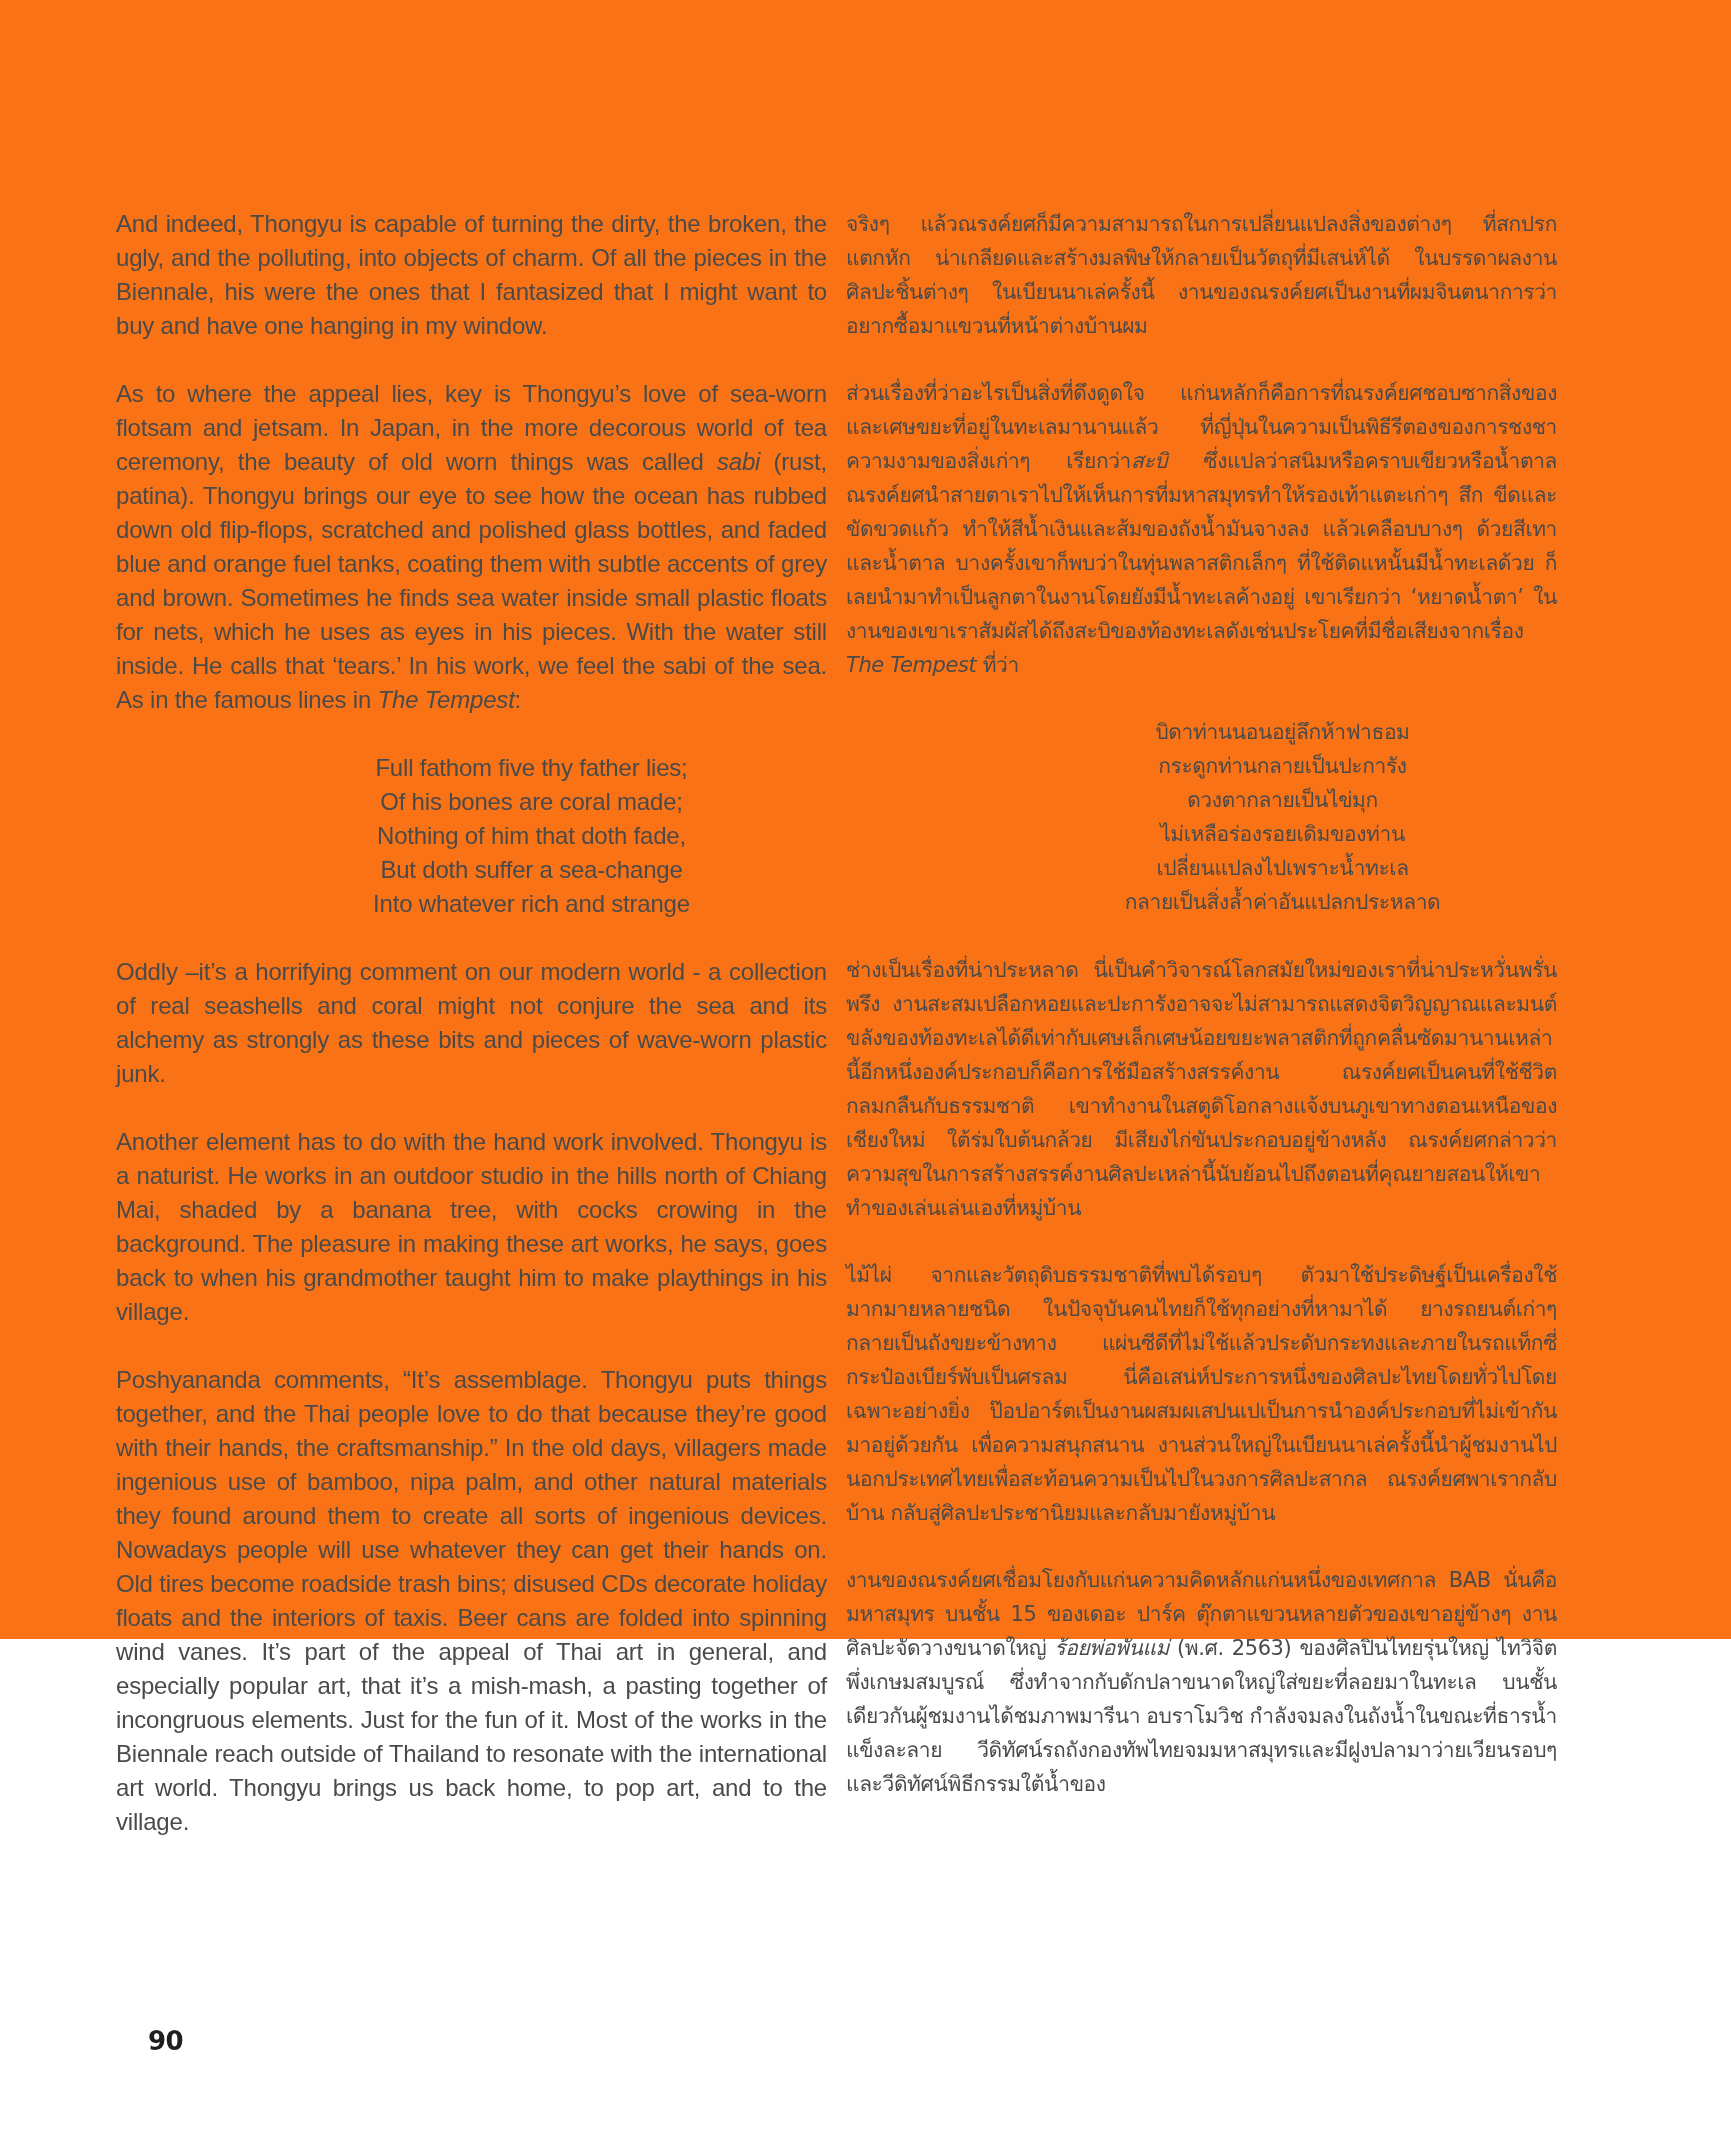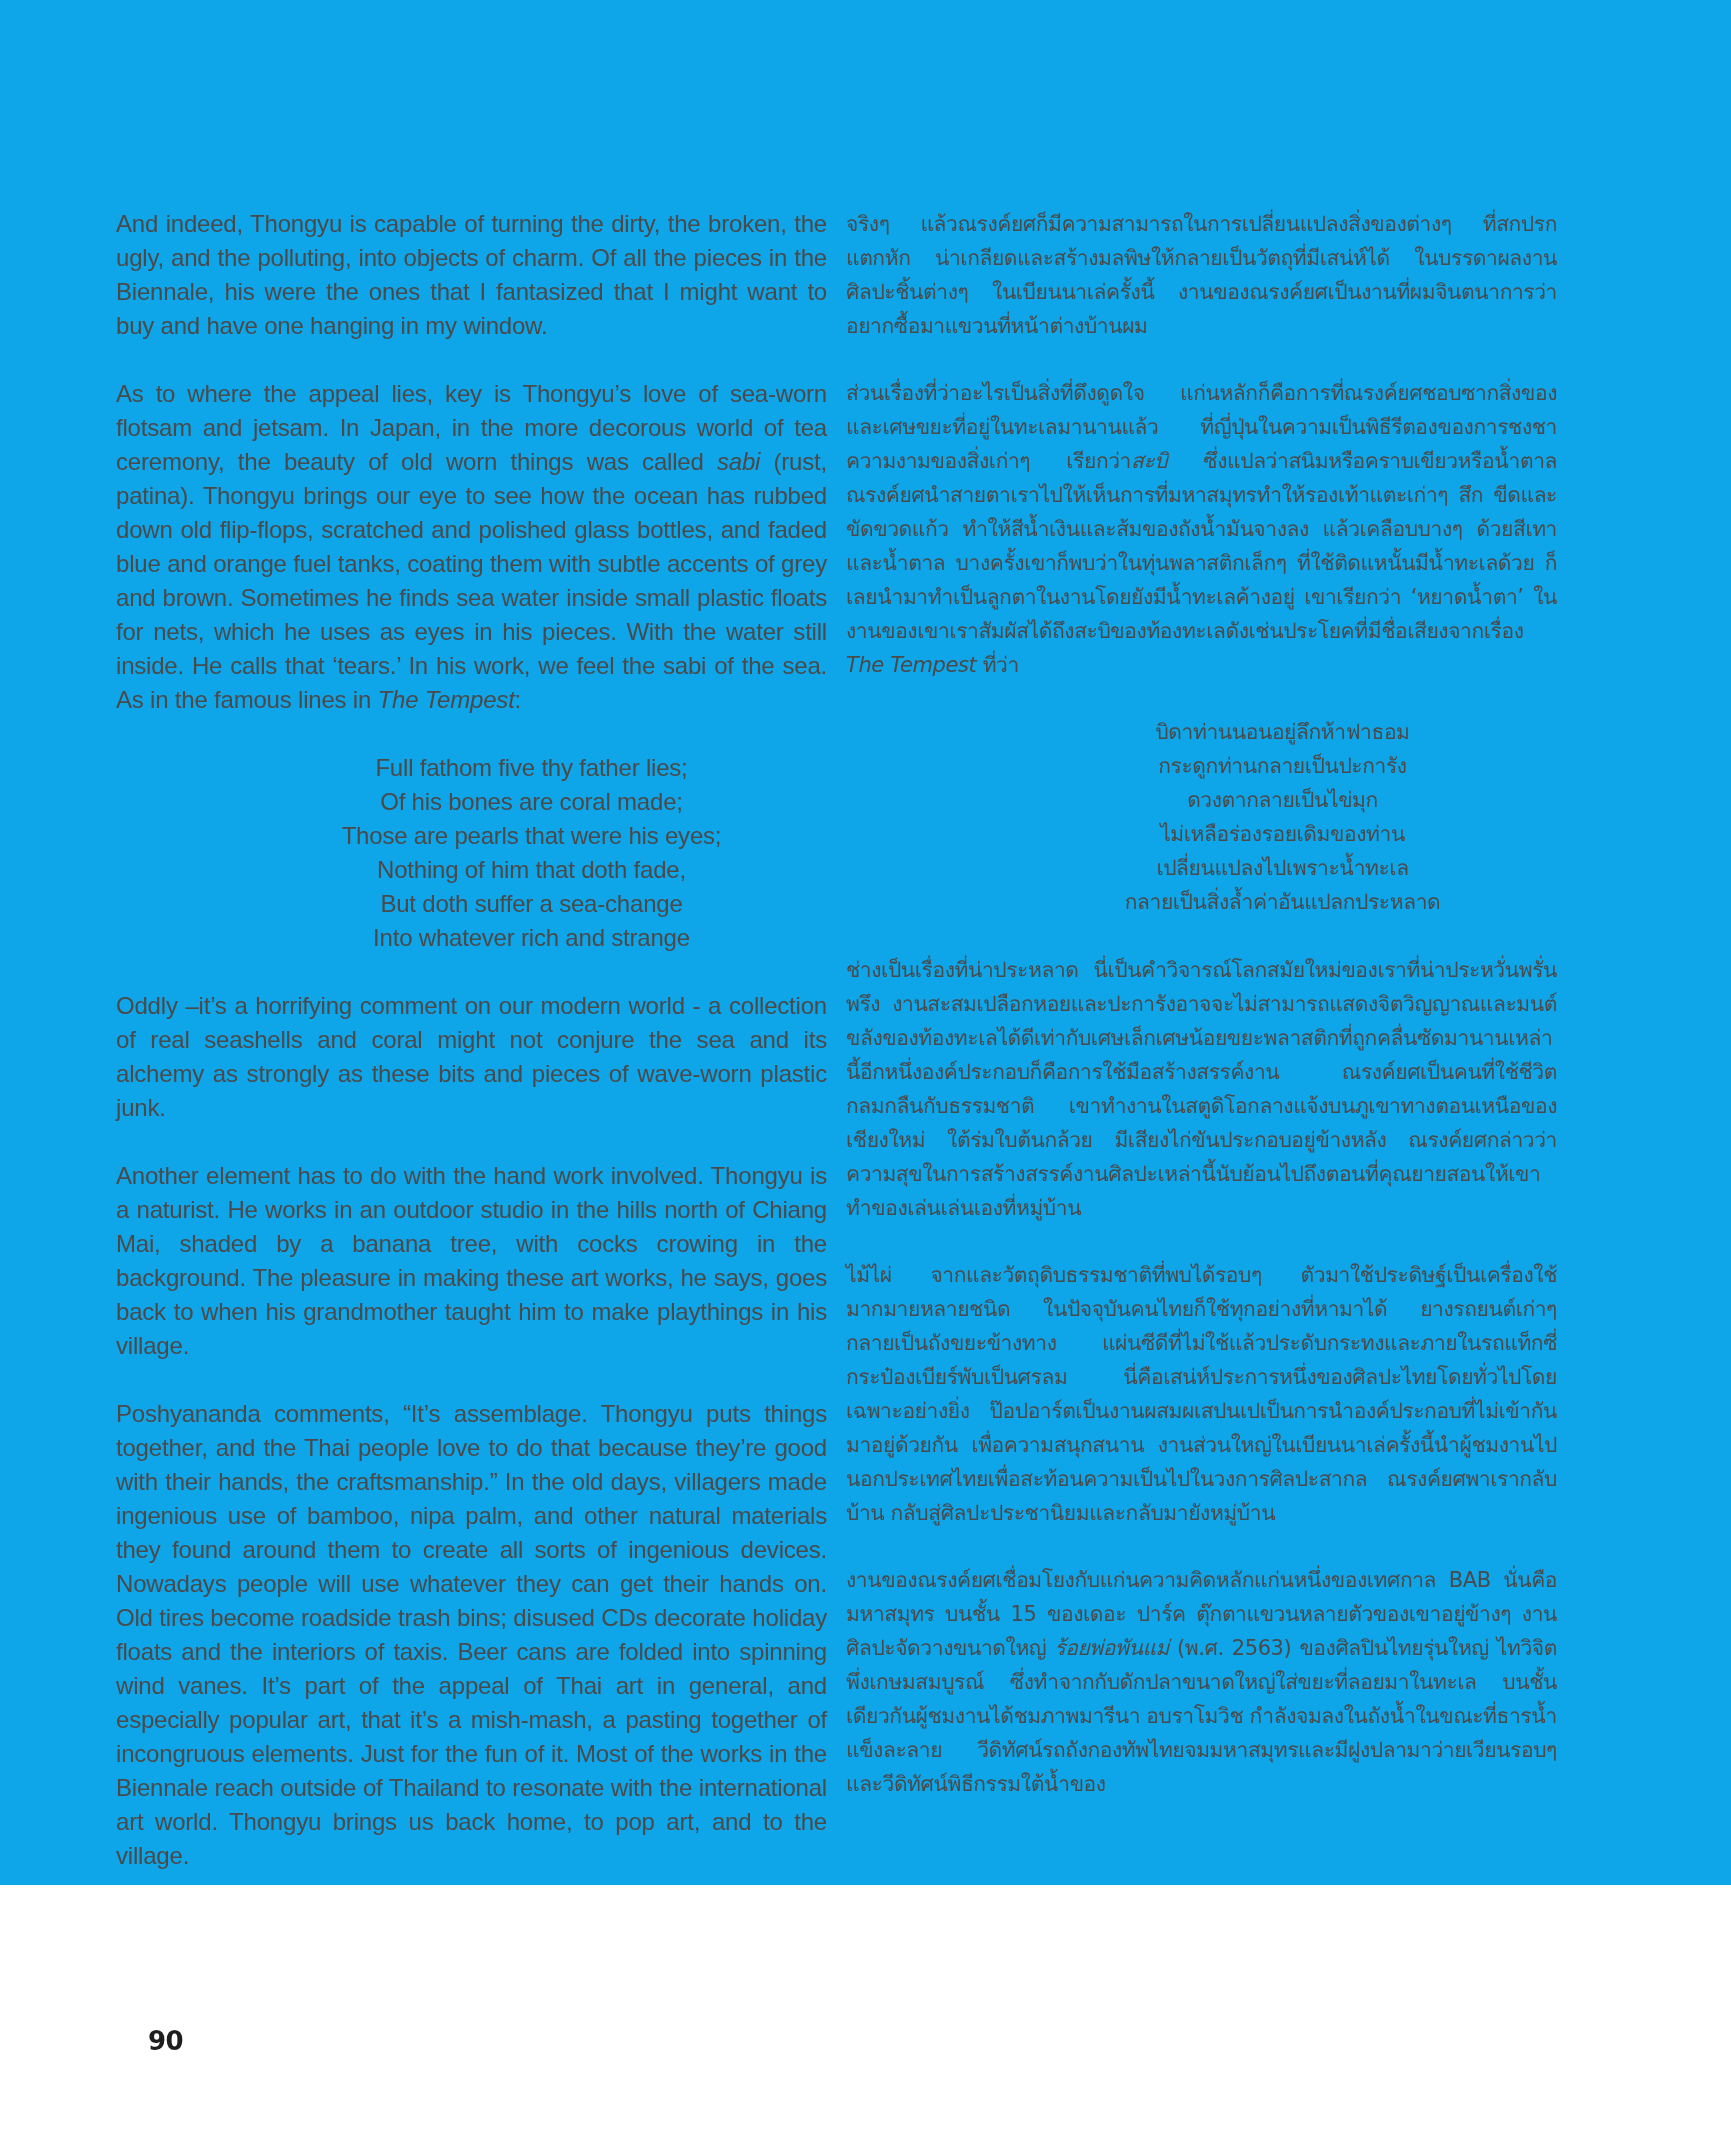--- a/index.html
+++ b/index.html
@@ -1,17 +1,17 @@
 <!DOCTYPE html>
 <html style="font-size:10.8px"><head>
 <meta charset="utf-8">
 <style>
   html, body { margin: 0; padding: 0; background: #ffffff; }
   body { width: 1731px; height: 2151px; position: relative; overflow: hidden; }
-  .page { position: absolute; left: 0; top: 0; width: 1731px; height: 1885px; background: #0ea5e9; }
+  .page { position: absolute; left: 0; top: 0; width: 1731px; height: 1639px; background: #f97316; }
 
   .col { position: absolute; top: 207px; color: #4a4a4a; }
   .col-en {
     left: 116px; width: 711px;
     font-family: "Liberation Sans", sans-serif;
     font-size: 24px; line-height: 34px;
     text-align: justify; letter-spacing: -0.2px;
   }
   .col-th {
     left: 846px; width: 711px;
@@ -37,21 +37,20 @@
 <body>
 
 <div class="page">
 
   <div class="col col-en">
     <p class="para">And indeed, Thongyu is capable of turning the dirty, the broken, the ugly, and the polluting, into objects of charm. Of all the pieces in the Biennale, his were the ones that I fantasized that I might want to buy and have one hanging in my window.</p>
     <p class="para"><span>As to where the appeal lies, key is Thongyu’s love of sea-worn flotsam and jetsam. In Japan, in the more decorous world of tea ceremony, the beauty of old worn things was called </span><em>sabi</em><span> (rust, patina). Thongyu brings our eye to see how the ocean has rubbed down old flip-flops, scratched and polished glass bottles, and faded blue and orange fuel tanks, coating them with subtle accents of grey and brown. Sometimes he finds sea water inside small plastic floats for nets, which he uses as eyes in his pieces. With the water still inside. He calls that ‘tears.’ In his work, we feel the sabi of the sea. As in the famous lines in </span><em>The Tempest</em><span>:</span></p>
     <div class="verse">
       <span class="verse-line">Full fathom five thy father lies;</span>
       <span class="verse-line">Of his bones are coral made;</span>
-      <span class="verse-line">Those are pearls that were his eyes;</span>
       <span class="verse-line">Nothing of him that doth fade,</span>
       <span class="verse-line">But doth suffer a sea-change</span>
       <span class="verse-line">Into whatever rich and strange</span>
     </div>
     <p class="para">Oddly –it’s a horrifying comment on our modern world - a collection of real seashells and coral might not conjure the sea and its alchemy as strongly as these bits and pieces of wave-worn plastic junk.</p>
     <p class="para">Another element has to do with the hand work involved. Thongyu is a naturist. He works in an outdoor studio in the hills north of Chiang Mai, shaded by a banana tree, with cocks crowing in the background. The pleasure in making these art works, he says, goes back to when his grandmother taught him to make playthings in his village.</p>
     <p class="para">Poshyananda comments, “It’s assemblage. Thongyu puts things together, and the Thai people love to do that because they’re good with their hands, the craftsmanship.” In the old days, villagers made ingenious use of bamboo, nipa palm, and other natural materials they found around them to create all sorts of ingenious devices. Nowadays people will use whatever they can get their hands on. Old tires become roadside trash bins; disused CDs decorate holiday floats and the interiors of taxis. Beer cans are folded into spinning wind vanes. It’s part of the appeal of Thai art in general, and especially popular art, that it’s a mish-mash, a pasting together of incongruous elements. Just for the fun of it. Most of the works in the Biennale reach outside of Thailand to resonate with the international art world. Thongyu brings us back home, to pop art, and to the village.</p>
   </div>
 
   <div class="col col-th">

